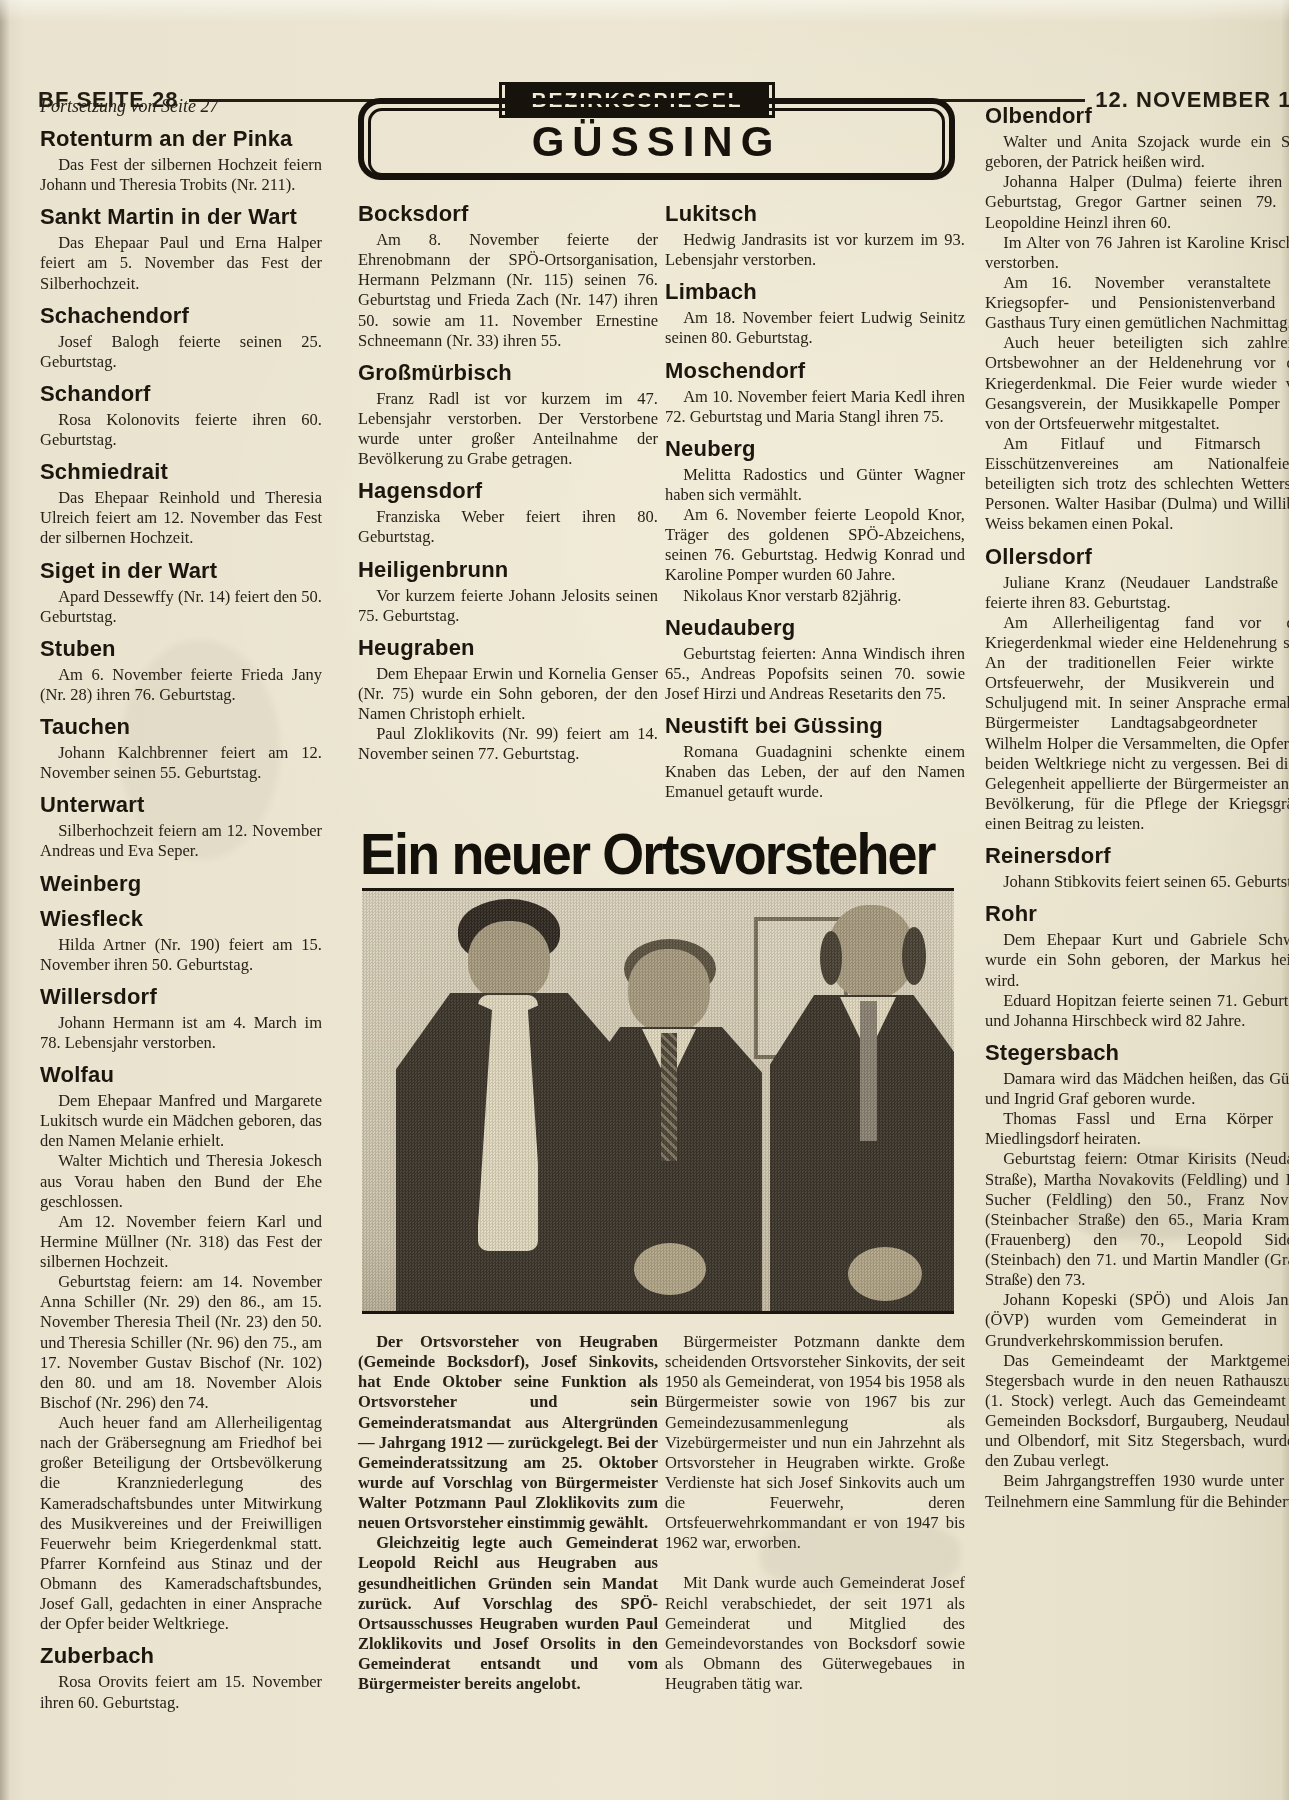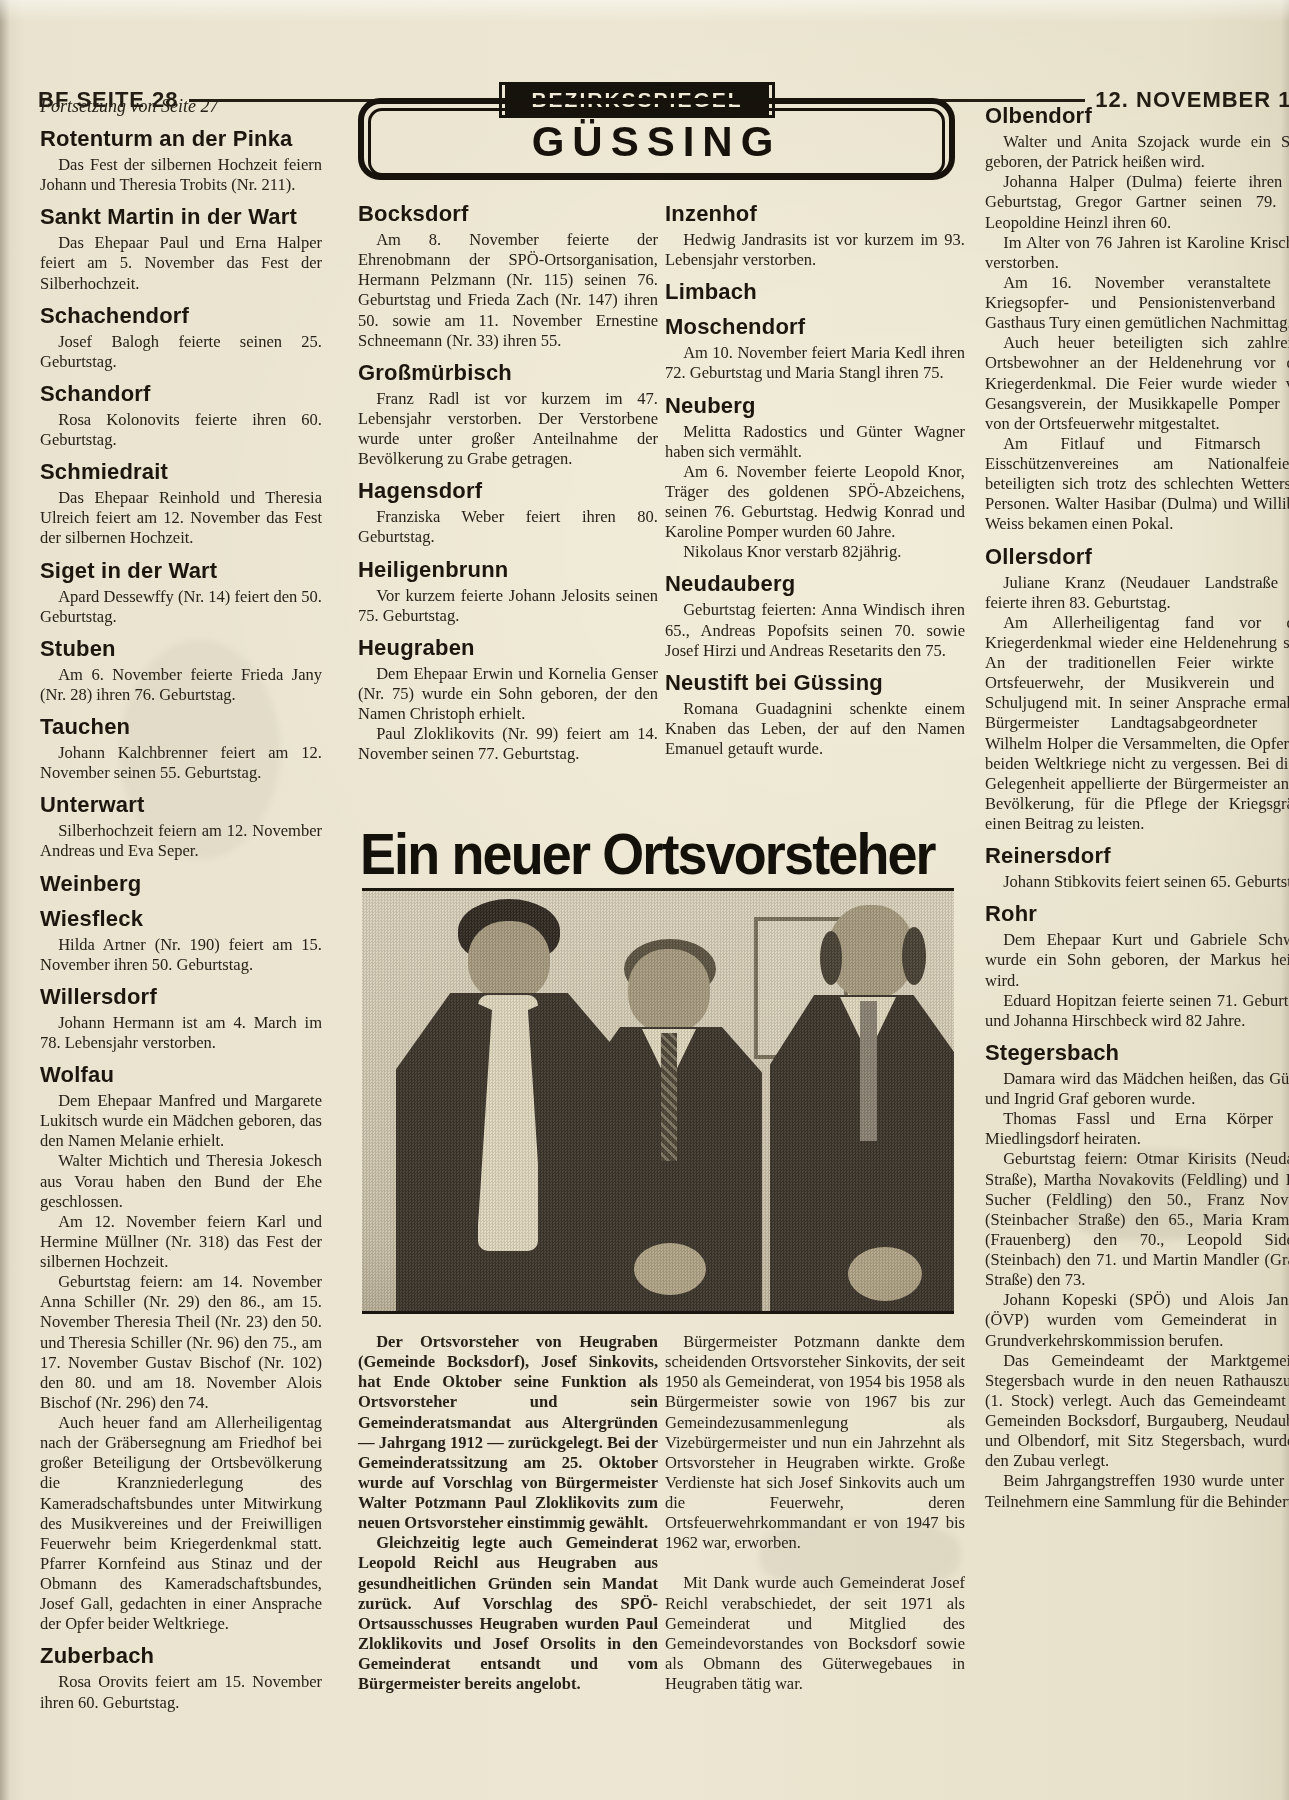--- a/index.html
+++ b/index.html
@@ -144,23 +144,24 @@
       <p class="body-par">Franz Radl ist vor kurzem im 47. Lebensjahr verstorben. Der Verstorbene wurde unter großer Anteilnahme der Bevölkerung zu Grabe getragen.</p>
       <h3 class="sec-title">Hagensdorf</h3>
       <p class="body-par">Franziska Weber feiert ihren 80. Geburtstag.</p>
       <h3 class="sec-title">Heiligenbrunn</h3>
       <p class="body-par">Vor kurzem feierte Johann Jelosits seinen 75. Geburtstag.</p>
       <h3 class="sec-title">Heugraben</h3>
       <p class="body-par">Dem Ehepaar Erwin und Kornelia Genser (Nr. 75) wurde ein Sohn geboren, der den Namen Christoph erhielt.</p>
       <p class="body-par">Paul Zloklikovits (Nr. 99) feiert am 14. November seinen 77. Geburtstag.</p>
     </div>
   <div class="col" style="left:665px;top:192px;width:300px;">
-      <h3 class="sec-title">Inzenhof</h3>
+      <h3 class="sec-title">Lukitsch</h3>
       <p class="body-par">Hedwig Jandrasits ist vor kurzem im 93. Lebensjahr verstorben.</p>
       <h3 class="sec-title">Limbach</h3>
+      <p class="body-par">Am 18. November feiert Ludwig Seinitz seinen 80. Geburtstag.</p>
       <h3 class="sec-title">Moschendorf</h3>
       <p class="body-par">Am 10. November feiert Maria Kedl ihren 72. Geburtstag und Maria Stangl ihren 75.</p>
       <h3 class="sec-title">Neuberg</h3>
       <p class="body-par">Melitta Radostics und Günter Wagner haben sich vermählt.</p>
       <p class="body-par">Am 6. November feierte Leopold Knor, Träger des goldenen SPÖ-Abzeichens, seinen 76. Geburtstag. Hedwig Konrad und Karoline Pomper wurden 60 Jahre.</p>
       <p class="body-par">Nikolaus Knor verstarb 82jährig.</p>
       <h3 class="sec-title">Neudauberg</h3>
       <p class="body-par">Geburtstag feierten: Anna Windisch ihren 65., Andreas Popofsits seinen 70. sowie Josef Hirzi und Andreas Resetarits den 75.</p>
       <h3 class="sec-title">Neustift bei Güssing</h3>
       <p class="body-par">Romana Guadagnini schenkte einem Knaben das Leben, der auf den Namen Emanuel getauft wurde.</p>

